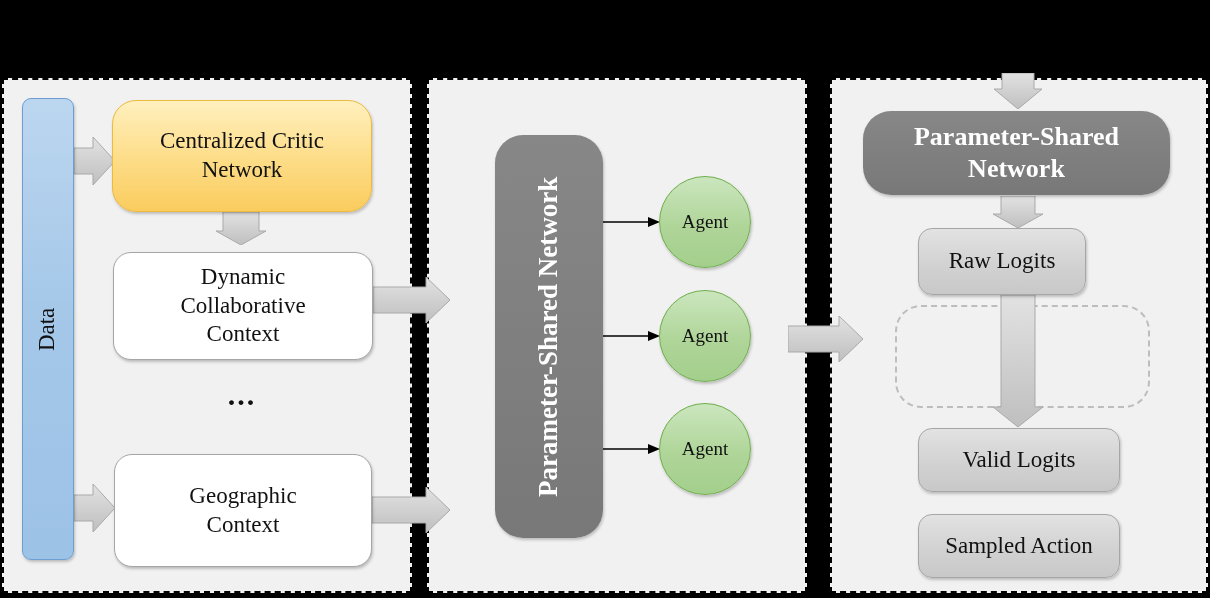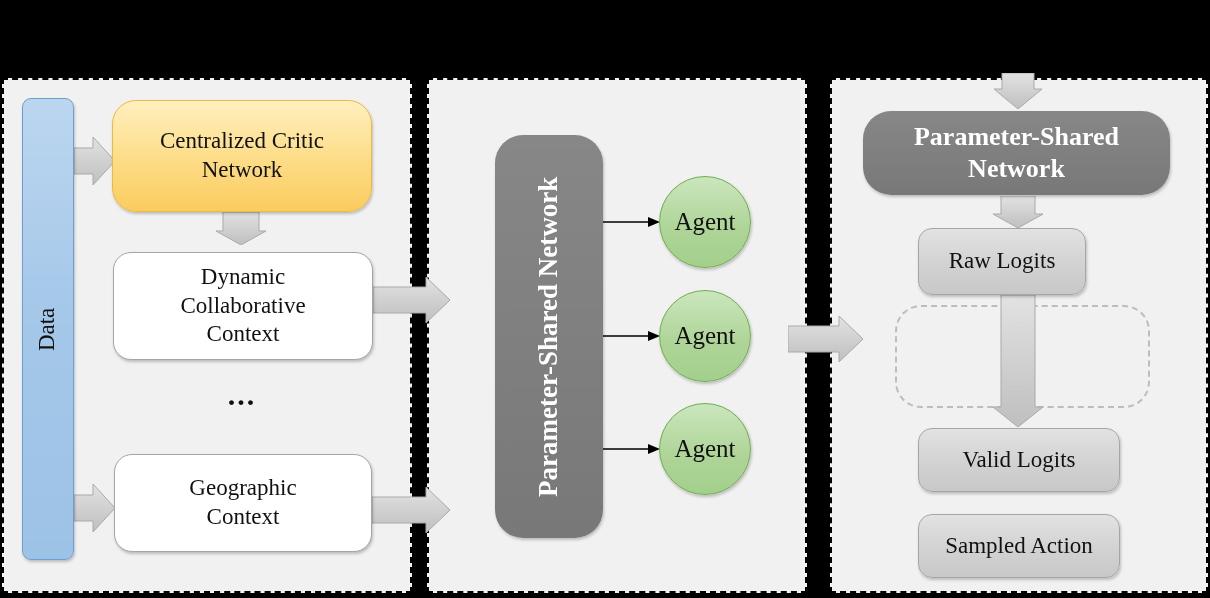--- a/index.html
+++ b/index.html
@@ -13,21 +13,21 @@
   .data-bar{background:linear-gradient(180deg,#BCD6EF 0%,#A5C8E9 45%,#9CC2E6 100%);
             border:1.5px solid #6D9ED1;border-radius:9px;z-index:3;}
   .vtext{transform:rotate(-90deg);white-space:nowrap;}
   .critic{background:linear-gradient(180deg,#FFF0BE 0%,#FDDC86 55%,#FACC5E 100%);
           border:1.5px solid #EDB93F;border-radius:24px;z-index:3;font-size:23px;}
   .whitebox{background:#fff;border:1.5px solid #A6A6A6;border-radius:18px;z-index:3;font-size:23px;margin-top:7px;}
   .ellipsis{font-size:30px;font-weight:bold;text-align:center;z-index:3;letter-spacing:2px;}
   .darkbar{background:linear-gradient(180deg,#878787 0%,#787878 100%);
            border-radius:28px;z-index:3;color:#fff;font-weight:bold;}
   .agent{background:linear-gradient(180deg,#CBE6BE 0%,#AFD598 55%,#A3CF8C 100%);
-         border:1.5px solid #6FAE4B;border-radius:50%;z-index:3;font-size:25px;}
+         border:1.5px solid #6FAE4B;border-radius:50%;z-index:3;font-size:19px;}
   .graybox{background:linear-gradient(180deg,#E2E2E2 0%,#D2D2D2 55%,#C8C8C8 100%);
            border:1.5px solid #A6A6A6;border-radius:14px;z-index:3;font-size:23px;}
   .dashedwrap{border:2px dashed #BDBDBD;border-radius:26px;z-index:1;}
   .geocol{background:linear-gradient(180deg,#FBCFB0 0%,#F6B489 55%,#F1A472 100%);
           border:2px solid #ED7D31;border-radius:3px;z-index:4;font-size:23px;}
   .arrow{z-index:2;}
   svg{display:block;}
 </style>
 </head>
 <body>
@@ -57,21 +57,21 @@
   </div>
 
   <div class="abs box whitebox shadow" style="left:113px;top:245px;width:260px;height:108px;">
     <span>Dynamic</span>
     <span>Collaborative</span>
     <span>Context</span>
   </div>
 
   <div class="abs ellipsis" style="left:199px;top:378px;width:86px;height:34px;">...</div>
 
-  <div class="abs box whitebox shadow" style="left:114px;top:447px;width:258px;height:98px;">
+  <div class="abs box whitebox shadow" style="left:114px;top:447px;width:258px;height:113px;">
     <span>Geographic</span>
     <span>Context</span>
   </div>
 
   <svg class="abs arrow" style="left:74px;top:137px;" width="41" height="48">
     <polygon points="0,11 19,11 19,0 41,24 19,48 19,37 0,37" fill="url(#gv)" stroke="#A9A9A9" stroke-width="1"></polygon>
   </svg>
   <svg class="abs arrow" style="left:74px;top:484px;" width="41" height="48">
     <polygon points="0,11 19,11 19,0 41,24 19,48 19,37 0,37" fill="url(#gv)" stroke="#A9A9A9" stroke-width="1"></polygon>
   </svg>

